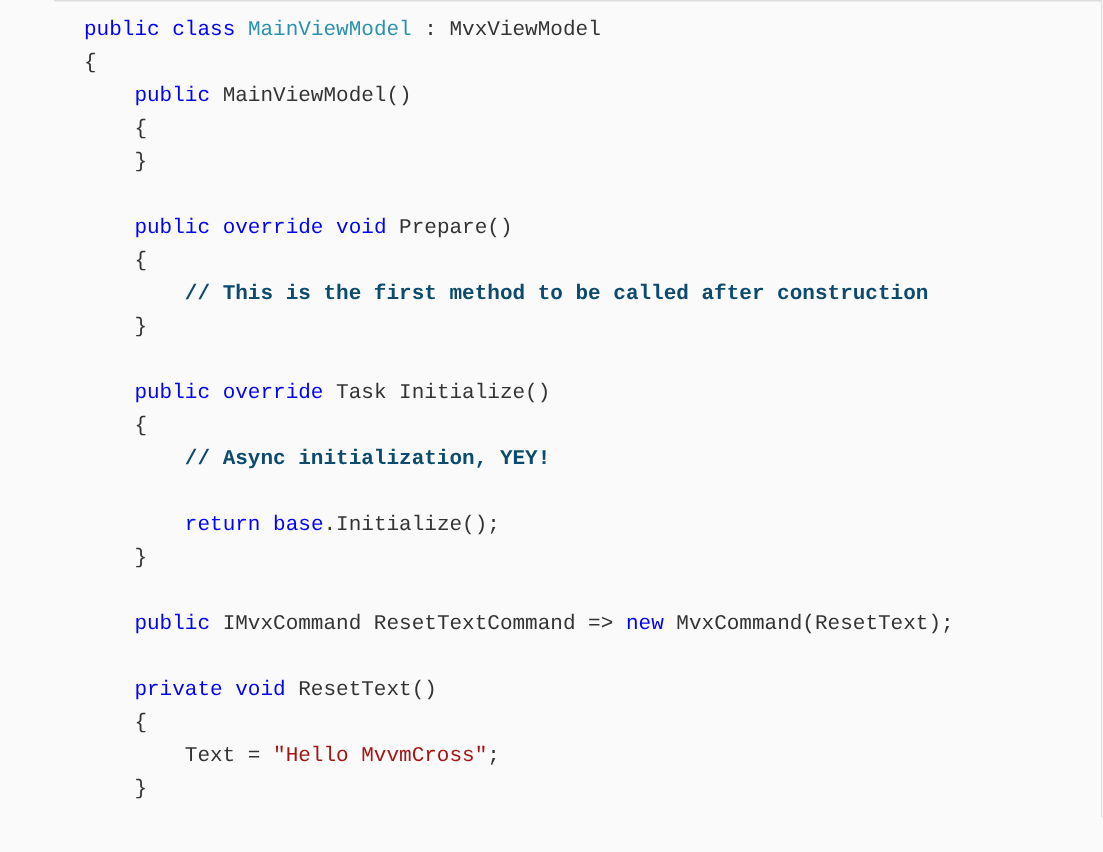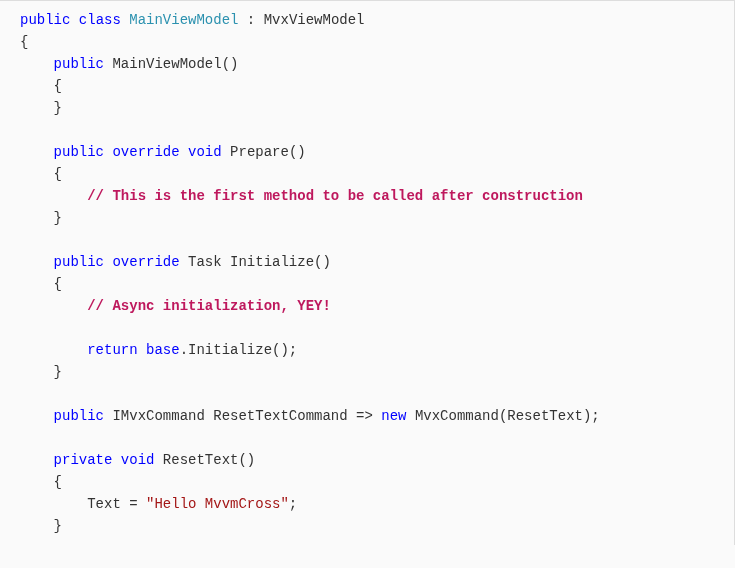--- a/index.html
+++ b/index.html
@@ -11,23 +11,24 @@
     line-height: 22px;
     color: #333;
   }
   .code-block {
     border: 1px solid #ddd;
     border-left: none;
     border-bottom: none;
     padding: 8px 0 8px 20px;
     white-space: pre;
     overflow-x: auto;
+    margin-left: 36px;
   }
   .kw   { color: #0000ff; }              
   .type { color: #2b91af; }
-  .cmt  { color: #be185d; font-weight: bold; }
+  .cmt  { color: #0c4a6e; font-weight: bold; }
   .str  { color: #a31515; }
   .line { display: block; }
 </style>
 </head>
 <body>
 
 <div class="code-block" id="code"><span class="line"><span class="kw">public</span><span> </span><span class="kw">class</span><span> </span><span class="type">MainViewModel</span><span> : MvxViewModel</span></span><span class="line"><span>{</span></span><span class="line"><span>    </span><span class="kw">public</span><span> MainViewModel()</span></span><span class="line"><span>    {</span></span><span class="line"><span>    }</span></span><span class="line">&nbsp;</span><span class="line"><span>    </span><span class="kw">public</span><span> </span><span class="kw">override</span><span> </span><span class="kw">void</span><span> Prepare()</span></span><span class="line"><span>    {</span></span><span class="line"><span>        </span><span class="cmt">// This is the first method to be called after construction</span></span><span class="line"><span>    }</span></span><span class="line">&nbsp;</span><span class="line"><span>    </span><span class="kw">public</span><span> </span><span class="kw">override</span><span> Task Initialize()</span></span><span class="line"><span>    {</span></span><span class="line"><span>        </span><span class="cmt">// Async initialization, YEY!</span></span><span class="line">&nbsp;</span><span class="line"><span>        </span><span class="kw">return</span><span> </span><span class="kw">base</span><span>.Initialize();</span></span><span class="line"><span>    }</span></span><span class="line">&nbsp;</span><span class="line"><span>    </span><span class="kw">public</span><span> IMvxCommand ResetTextCommand =&gt; </span><span class="kw">new</span><span> MvxCommand(ResetText);</span></span><span class="line">&nbsp;</span><span class="line"><span>    </span><span class="kw">private</span><span> </span><span class="kw">void</span><span> ResetText()</span></span><span class="line"><span>    {</span></span><span class="line"><span>        Text = </span><span class="str">"Hello MvvmCross"</span><span>;</span></span><span class="line"><span>    }</span></span></div>
 
 </body></html>

